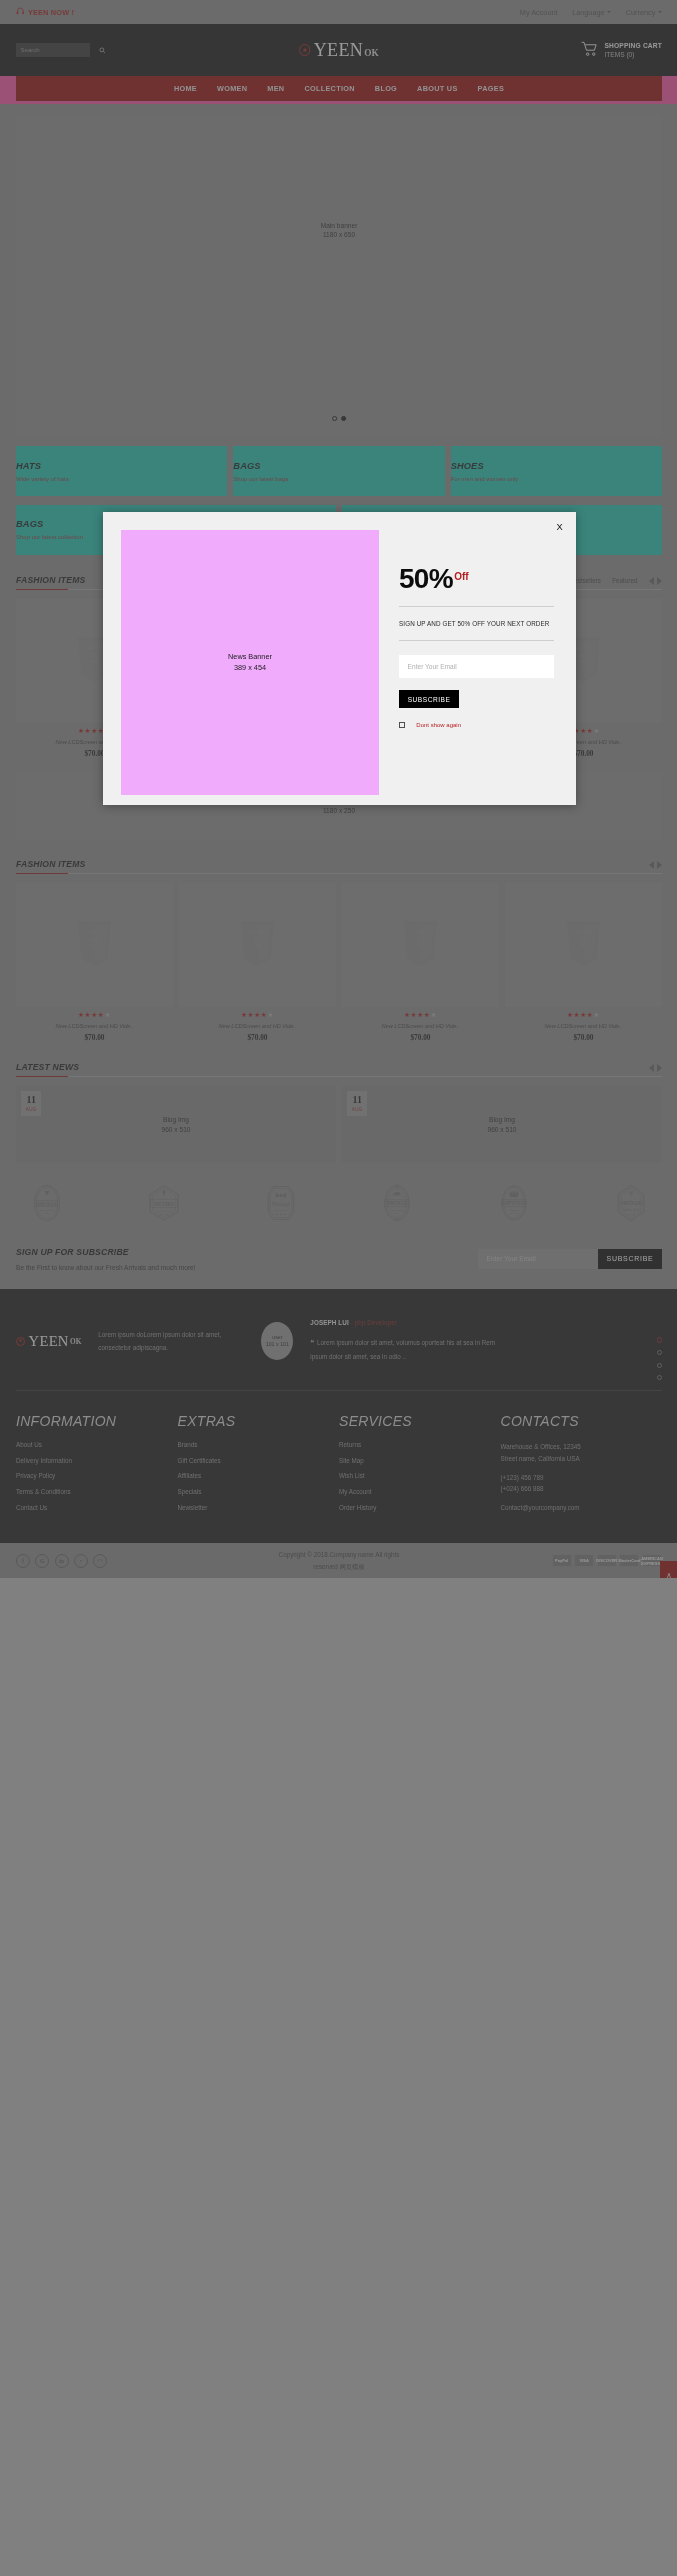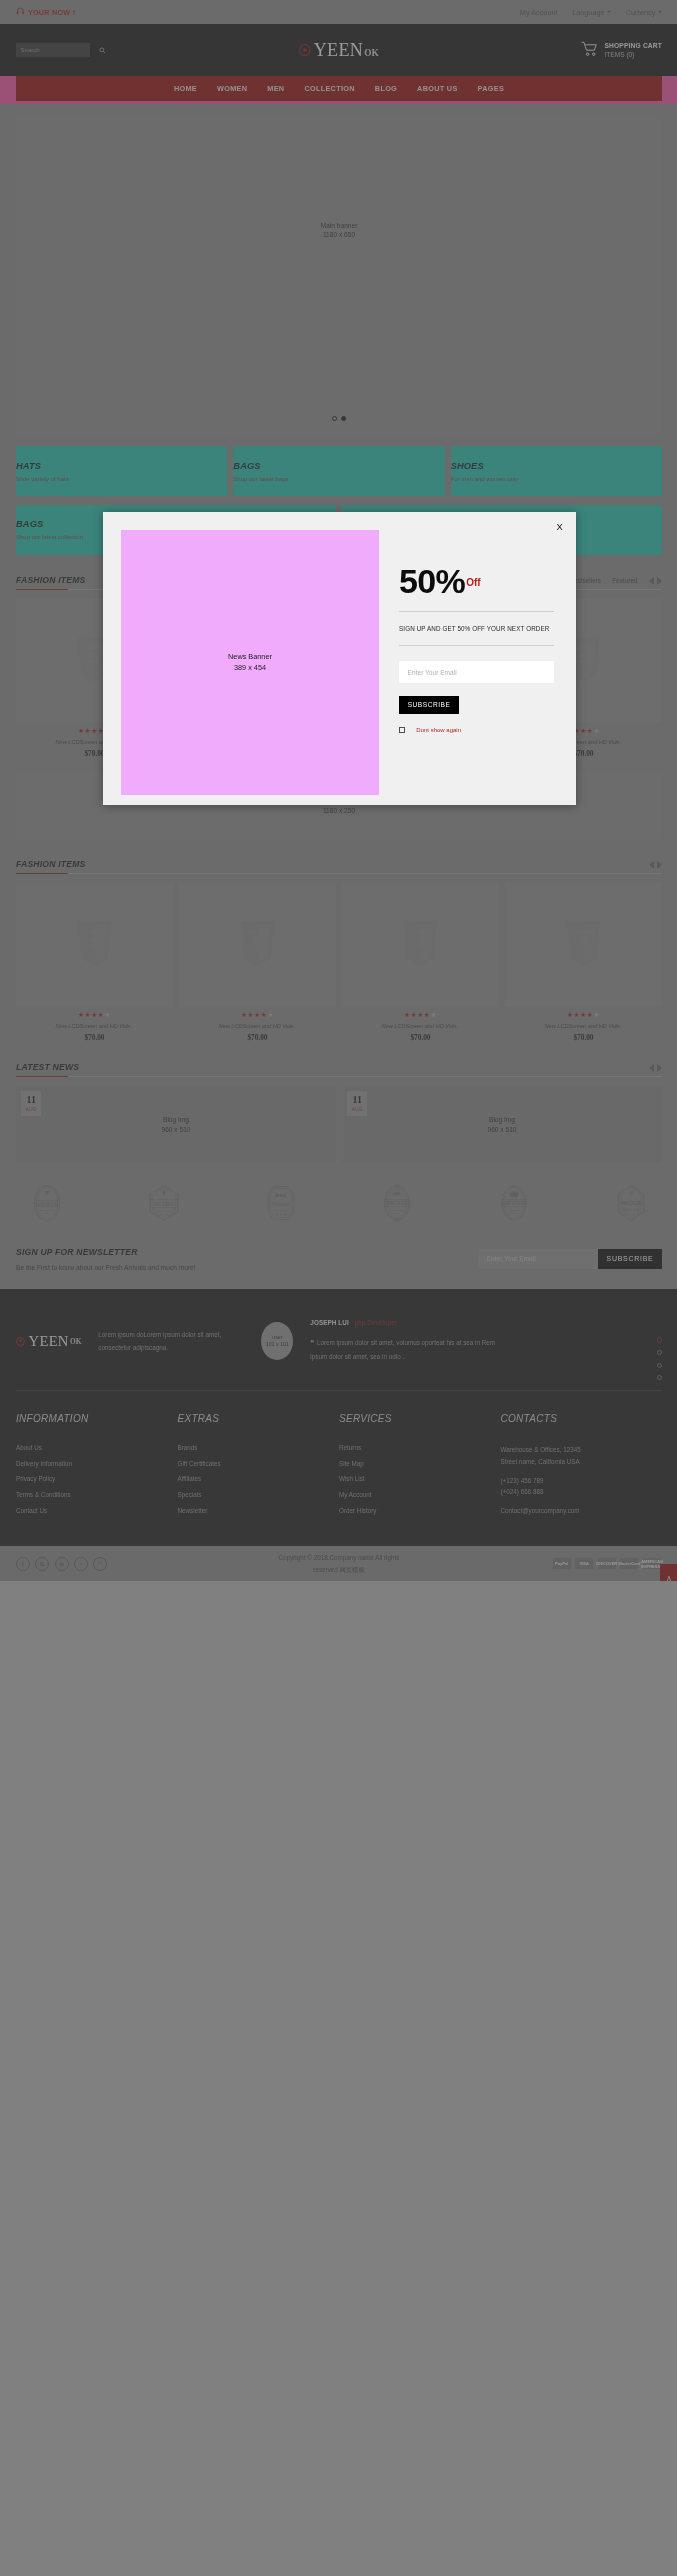--- a/index.html
+++ b/index.html
@@ -187,22 +187,22 @@
   .f-testi-role { color: #8c1c1c; font-weight: normal; }
   .f-testi-text { font-size: 6.3px; color: #8e8e8e; line-height: 2.1; margin-top: 8.6px; }
   .f-quote { color: #9a9a9a; font-size: 7.3px; margin-right: 2.6px; }
   .f-dots { position: absolute; right: 0; top: 48px; display: flex; flex-direction: column; gap: 7.3px; }
   .f-dot { width: 5.3px; height: 5.3px; border-radius: 50%; border: 0.9px solid #666; cursor: pointer; }
   .f-dot.active { border-color: #8c1414; }
 
   .footer-divider { height: 0.7px; background: #2b2b2b; }
   .footer-cols { display: flex; padding: 22.5px 0 24px 0; }
   .fcol { flex: 1; }
-  .fcol h4 { font-size: 10px; font-style: italic; color: #c9c9c9;
-             letter-spacing: 0.3px; margin-bottom: 20px; font-weight: normal; }
+  .fcol h4 { font-size: 14px; font-style: italic; color: #c9c9c9;
+             letter-spacing: 0.3px; margin-bottom: 12px; font-weight: normal; }
   .fcol a { display: block; font-size: 6.3px; color: #8b8b8b;
             text-decoration: none; margin-bottom: 8.6px; cursor: pointer; }
   .fcol .line { font-size: 6.3px; color: #8b8b8b; line-height: 1.85; }
   .fcol .gap { height: 7.3px; }
 
   
   .copybar { background: #7e7e7e; padding: 10.6px 16px; display: flex;
              align-items: center; position: relative; }
   .socials { display: flex; gap: 5.3px; }
   .soc { width: 14px; height: 14px; border-radius: 50%; border: 0.7px solid #595959;
@@ -224,21 +224,21 @@
     box-shadow: 0 1.3px 9.3px rgba(0,0,0,.35);
   }
   .modal-close { position: absolute; top: 10.6px; right: 13.2px; font-size: 9.3px;
                  color: #111; cursor: pointer; line-height: 1;
                  font-family: "Liberation Sans", sans-serif; }
   .modal-img { width: 258px; margin: 18px 0 0 18px; height: 265px; background: #f0abfc;
                display: flex; align-items: center; justify-content: center; }
   .modal-img .ph-text { font-size: 7.3px; color: #1c1c1c; }
   .modal-right { flex: 1; padding: 54px 22px 0 20px; }
   .off-line { display: flex; align-items: flex-end; }
-  .off-big { font-size: 34px; font-weight: bold; color: #0c0c0c; line-height: .9; letter-spacing: -0.7px; }
+  .off-big { font-size: 28px; font-weight: bold; color: #0c0c0c; line-height: .9; letter-spacing: -0.7px; }
   .off-small { font-size: 10px; color: #b51d1d; font-weight: bold; margin-left: 1.3px; margin-bottom: 9px; }
   .modal-hr { height: 0.7px; background: #cfcfcf; margin: 14.6px 0 11.3px 0; }
   .modal-sub { font-size: 6.3px; color: #2a2a2a; line-height: 1.75; letter-spacing: 0.1px; }
   .modal-hr2 { height: 0.7px; background: #cfcfcf; margin: 11.3px 0 14.6px 0; }
   .modal-input { width: 100%; height: 22.5px; background: #fff; border: 0; outline: 0;
                  padding: 0 8.6px; font-size: 6.6px; color: #9b9b9b;
                  font-family: "Liberation Sans", sans-serif; }
   .modal-input::placeholder { color: #b0b0b0; }
   .modal-btn { margin-top: 12.6px; width: 60px; height: 18px; background: #000; color: #fff;
                border: 0; font-size: 6.6px; letter-spacing: 0.5px; cursor: pointer;
@@ -255,21 +255,21 @@
 
   <div class="topbar">
     <div class="callnow">
       <span>
         <svg viewBox="0 0 24 24" fill="none" stroke="#9e1212" stroke-width="2.2">
           <path d="M4 14v-3a8 8 0 0116 0v3"></path>
           <rect x="2" y="13" width="4.5" height="7" rx="1.6" fill="#9e1212" stroke="none"></rect>
           <rect x="17.5" y="13" width="4.5" height="7" rx="1.6" fill="#9e1212" stroke="none"></rect>
         </svg>
       </span>
-      <span>YOUR NOW !</span>
+      <span>YEEN NOW !</span>
     </div>
     <div class="topbar-right">
       <span class="tl">My Account</span>
       <span class="tl">
         <span>Language</span>
         <i class="caret"></i>
       </span>
       <span class="tl">
         <span>Currency</span>
         <i class="caret"></i>
@@ -639,21 +639,21 @@
             <path d="M30 12v7m-3-7a3 3 0 006 0" fill="none" stroke="#3c3c3c" stroke-width="1"></path>
             <text x="30" y="33" font-size="7.8" font-family="Liberation Sans" font-weight="bold" fill="#3c3c3c" text-anchor="middle">·VINTAGE·</text>
             <text x="30" y="42" font-size="5.4" font-family="Liberation Serif" font-style="italic" fill="#3c3c3c" text-anchor="middle">hipster style</text>
             <text x="30" y="49" font-size="3" font-family="Liberation Sans" fill="#3c3c3c" text-anchor="middle">EST 1981</text>
           </svg>
       </span>
     </div>
 
     <div class="newsletter">
       <div class="nl-left">
-        <h3>SIGN UP FOR NEWSLETTER</h3>
+        <h3>SIGN UP FOR SUBSCRIBE</h3>
         <p>Be the First to know about our Fresh Arrivals and much more!</p>
       </div>
       <div class="nl-form">
         <input class="nl-input" placeholder="Enter Your Email" style="">
         <button class="nl-btn">SUBSCRIBE</button>
       </div>
     </div>
   </div>
 
   <div class="footer">

